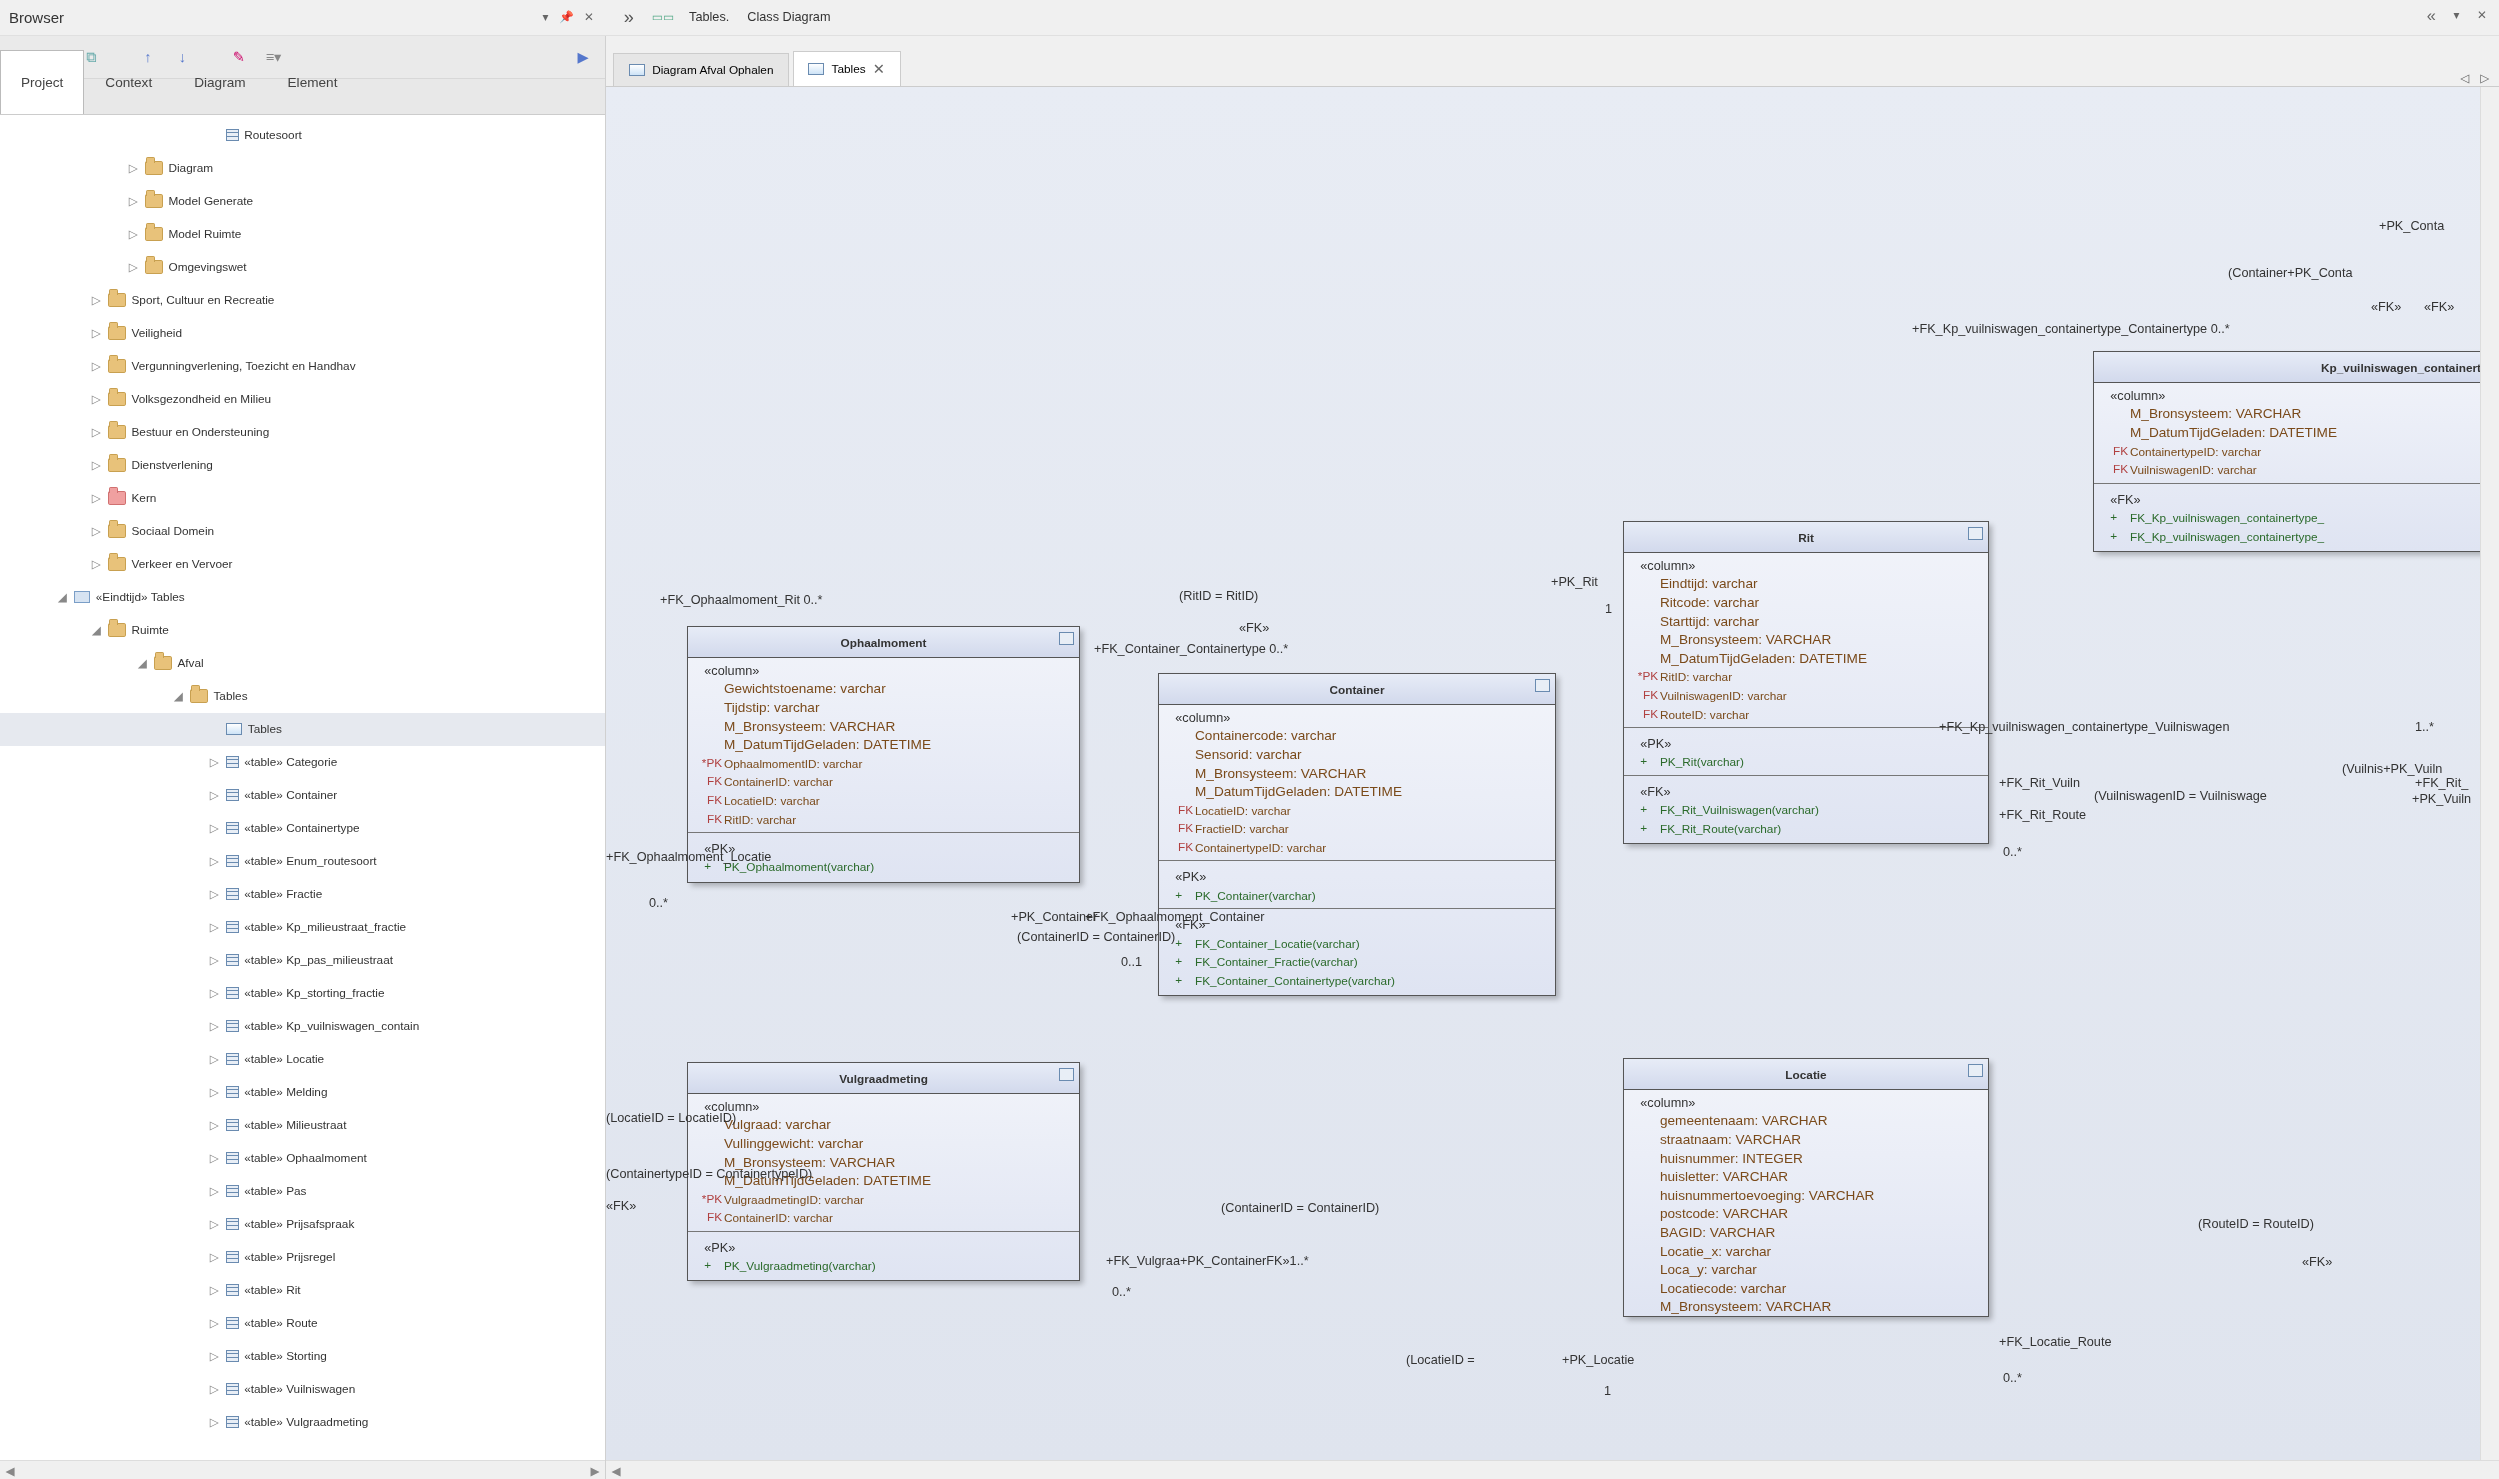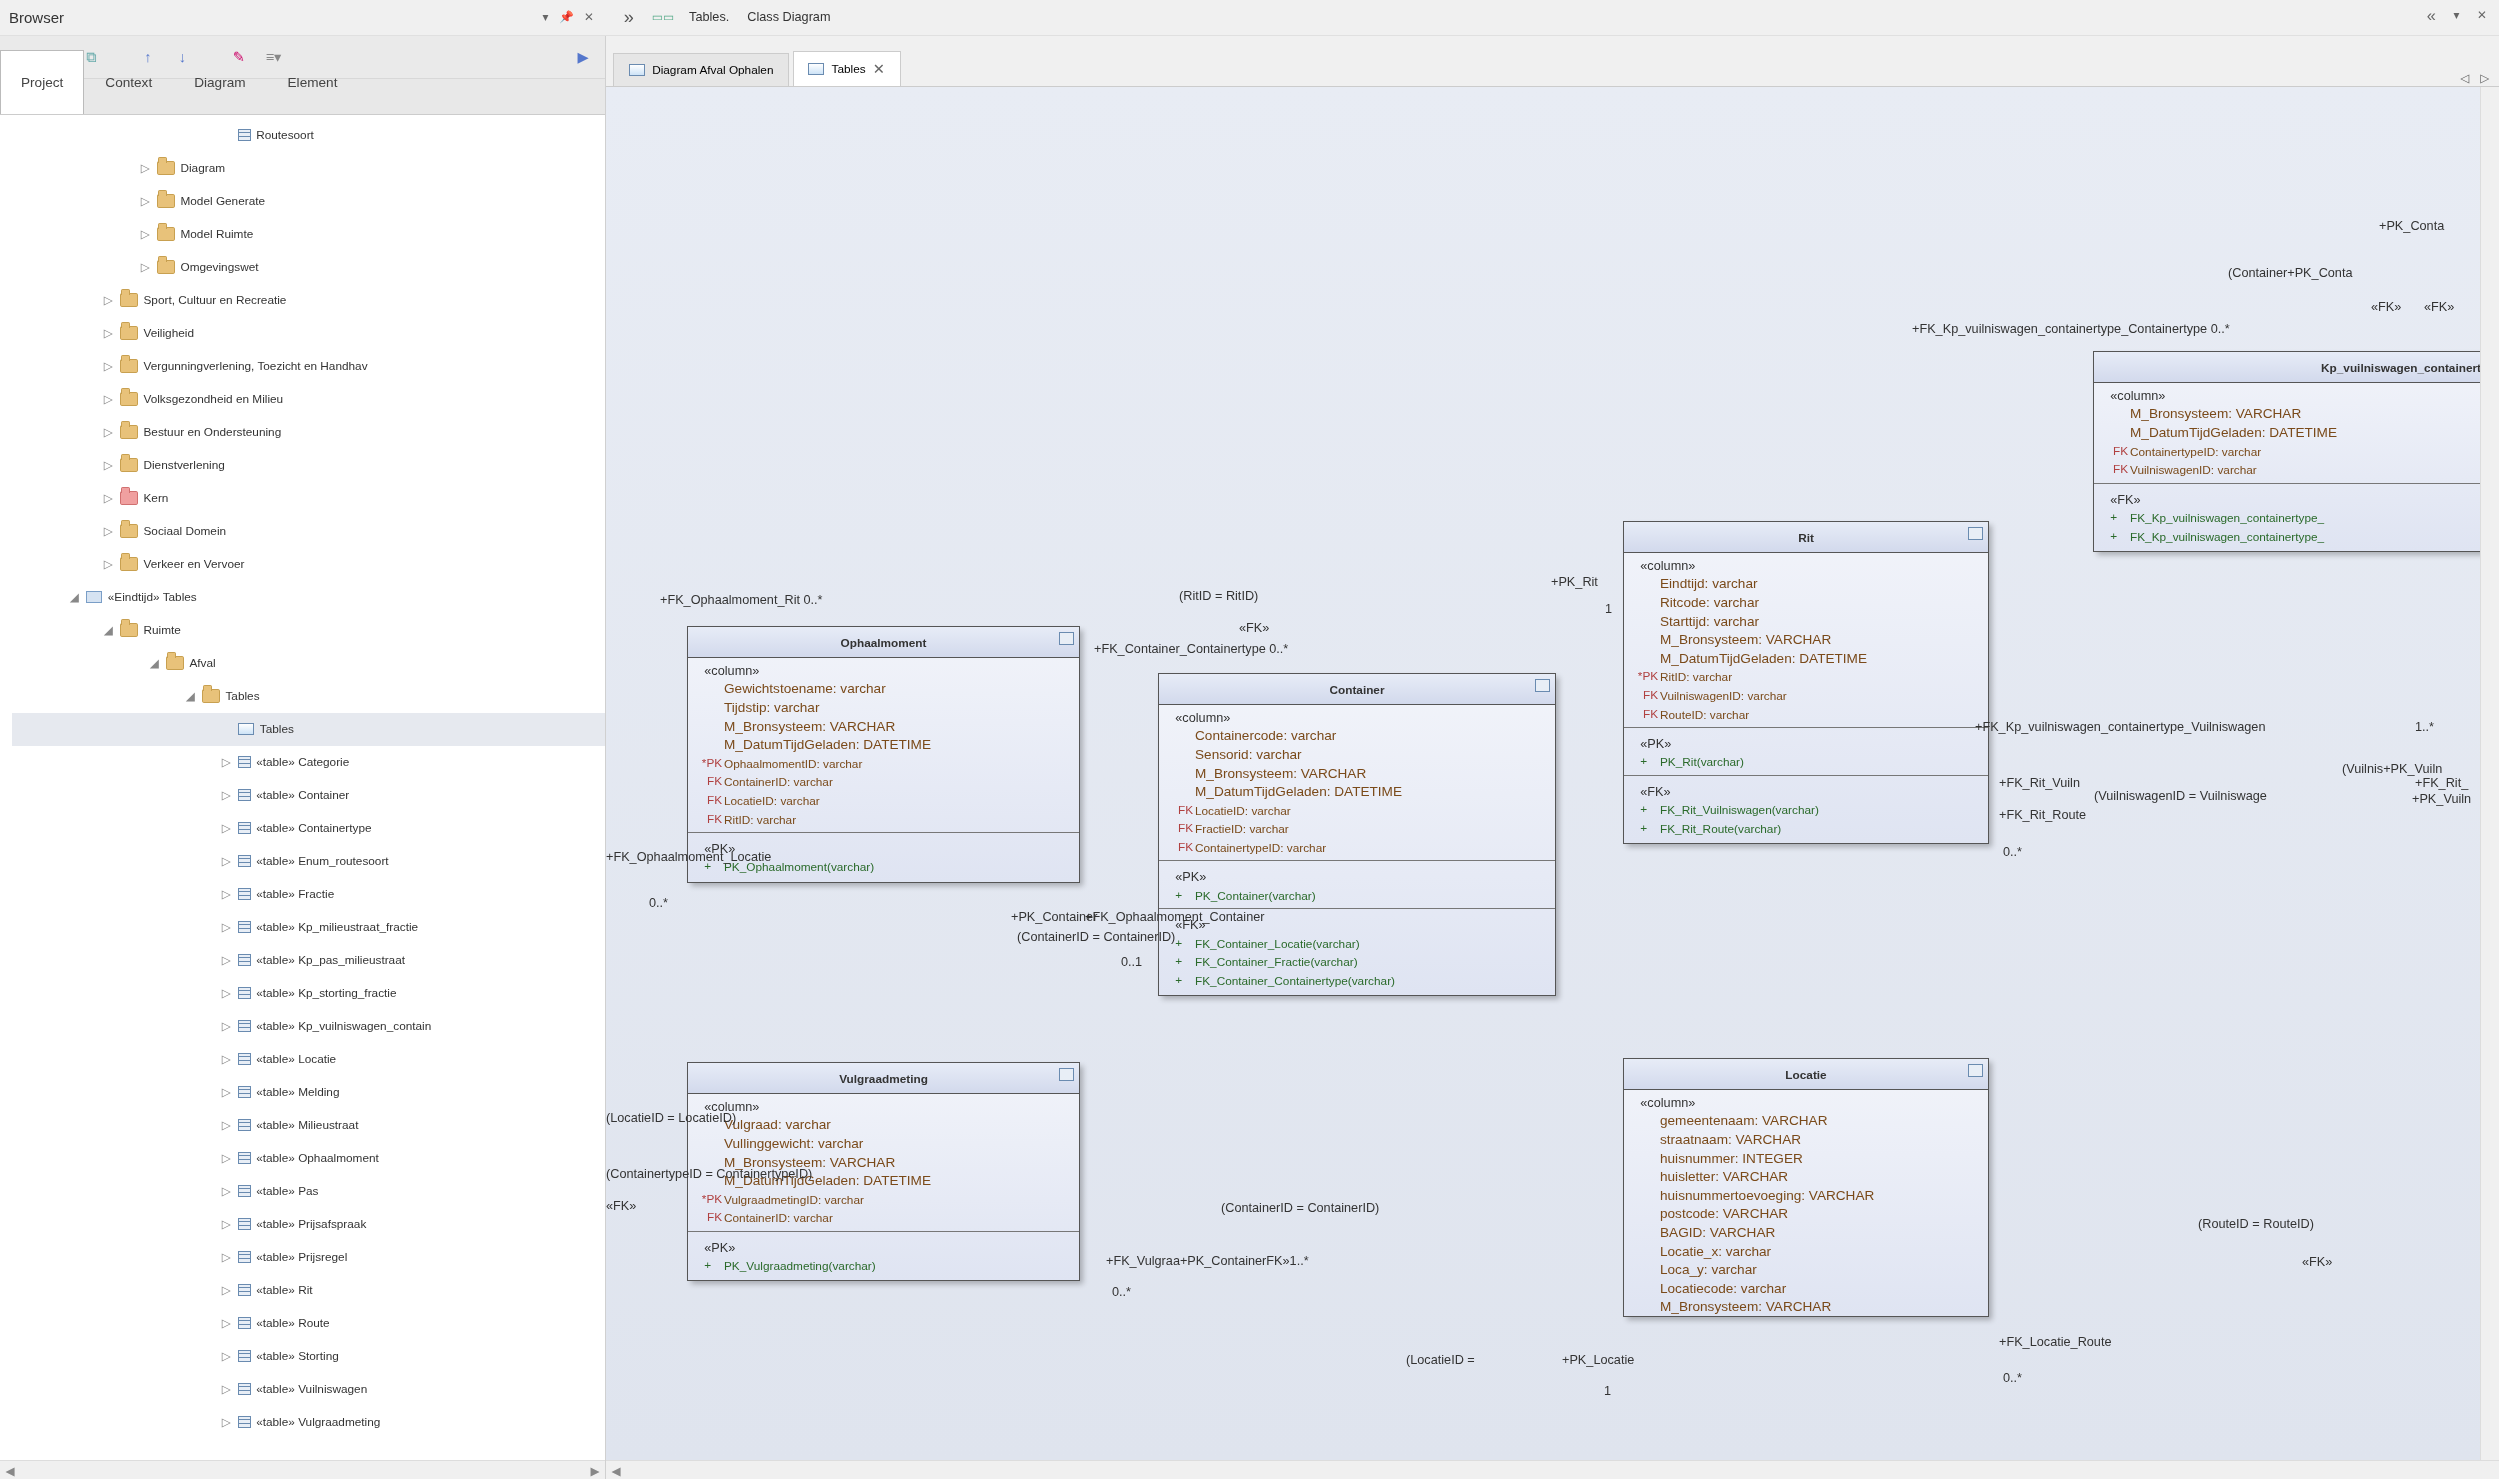--- a/index.html
+++ b/index.html
@@ -17,21 +17,21 @@
 .mainsplit { flex:1; display:flex; min-height:0; }
 .browser { width:606px; background:#f5f5f5; display:flex; flex-direction:column; border-right:0.9px solid #d0d0d0; }
 .toolbar { height:43px; background:#eaeaea; display:flex; align-items:center; gap:11px; padding:0 11px; border-bottom:0.9px solid #d8d8d8; justify-content:space-between;}
 .toolbar-left { display:flex; align-items:center; gap:12.7px; }
 .tb-icon { width:22px; height:20px; display:inline-flex; align-items:center; justify-content:center; color:#888; cursor:pointer; font-size:14.5px;}
 .fold-open { color:#d9a24a; }
 .tabs { height:36px; background:#e8e8e8; display:flex; align-items:flex-end; border-bottom:0.9px solid #ccc; }
 .tab { padding:24px 20px; color:#444; cursor:pointer; font-size:13.6px; border:0.9px solid transparent; border-bottom:none;}
 .tab.active { background:#fff; border-color:#bbb; }
 .tree { flex:1; overflow:auto; background:#fff; padding:3.6px 0 3.6px 0; position:relative;}
-.tree-row { display:flex; align-items:center; height:33px; padding-left:var(--ind,0px); gap:5.4px; color:#333; white-space:nowrap; cursor:pointer;margin-left:12px;}
+.tree-row { display:flex; align-items:center; height:33px; padding-left:var(--ind,0px); gap:5.4px; color:#333; white-space:nowrap; cursor:pointer;}
 .tree-row.sel { background:#e6e9ef; }
 .expander { width:12.7px; color:#888; display:inline-block; text-align:center;}
 .folder { width:18px; height:14.5px; background:#e8c27a; border:0.9px solid #c8a050; border-radius:1.8px; display:inline-block; position:relative;}
 .folder::before { content:''; position:absolute; top:-4.5px; left:0; width:7.2px; height:4.5px; background:#e8c27a; border:0.9px solid #c8a050; border-bottom:none; border-radius:1.8px 1.8px 0 0;}
 .folder.red { background:#f0a0a0; border-color:#d07070;}
 .folder.red::before { background:#f0a0a0; border-color:#d07070;}
 .pkg { width:16.3px; height:12.7px; border:0.9px solid #7a9ec7; background:#d6e3f2; display:inline-block;}
 .tbl-icon { width:12.7px; height:12.7px; border:0.9px solid #6a8bb0; background:#e8eef6; display:inline-block; position:relative;}
 .tbl-icon::before { content:''; position:absolute; top:2.7px; left:0; right:0; height:0.9px; background:#6a8bb0;}
 .tbl-icon::after { content:''; position:absolute; top:6.3px; left:0; right:0; height:0.9px; background:#6a8bb0;}
@@ -461,21 +461,21 @@
           <span class="conn-label" style="left:506px; top:1198px;">0..*</span>
           <span class="conn-label" style="left:615px; top:1114px;">(ContainerID = ContainerID)</span>
           <span class="conn-label" style="left:800px; top:1266px;">(LocatieID =</span>
           <span class="conn-label" style="left:956px; top:1266px;">+PK_Locatie</span>
           <span class="conn-label" style="left:998px; top:1297px;">1</span>
           <span class="conn-label" style="left:1773px; top:132px;">+PK_Conta</span>
           <span class="conn-label" style="left:1622px; top:179px;">(Container+PK_Conta</span>
           <span class="conn-label" style="left:1765px; top:213px;">«FK»</span>
           <span class="conn-label" style="left:1306px; top:235px;">+FK_Kp_vuilniswagen_containertype_Containertype 0..*</span>
           <span class="conn-label" style="left:1818px; top:213px;">«FK»</span>
-          <span class="conn-label" style="left:1369px; top:633px;">+FK_Kp_vuilniswagen_containertype_Vuilniswagen</span>
+          <span class="conn-label" style="left:1333px; top:633px;">+FK_Kp_vuilniswagen_containertype_Vuilniswagen</span>
           <span class="conn-label" style="left:1809px; top:633px;">1..*</span>
           <span class="conn-label" style="left:1736px; top:675px;">(Vuilnis+PK_Vuiln</span>
           <span class="conn-label" style="left:1393px; top:689px;">+FK_Rit_Vuiln</span>
           <span class="conn-label" style="left:1488px; top:702px;">(VuilniswagenID = Vuilniswage</span>
           <span class="conn-label" style="left:1809px; top:689px;">+FK_Rit_</span>
           <span class="conn-label" style="left:1393px; top:721px;">+FK_Rit_Route</span>
           <span class="conn-label" style="left:1397px; top:758px;">0..*</span>
           <span class="conn-label" style="left:1592px; top:1130px;">(RouteID = RouteID)</span>
           <span class="conn-label" style="left:1696px; top:1168px;">«FK»</span>
           <span class="conn-label" style="left:1393px; top:1248px;">+FK_Locatie_Route</span>

